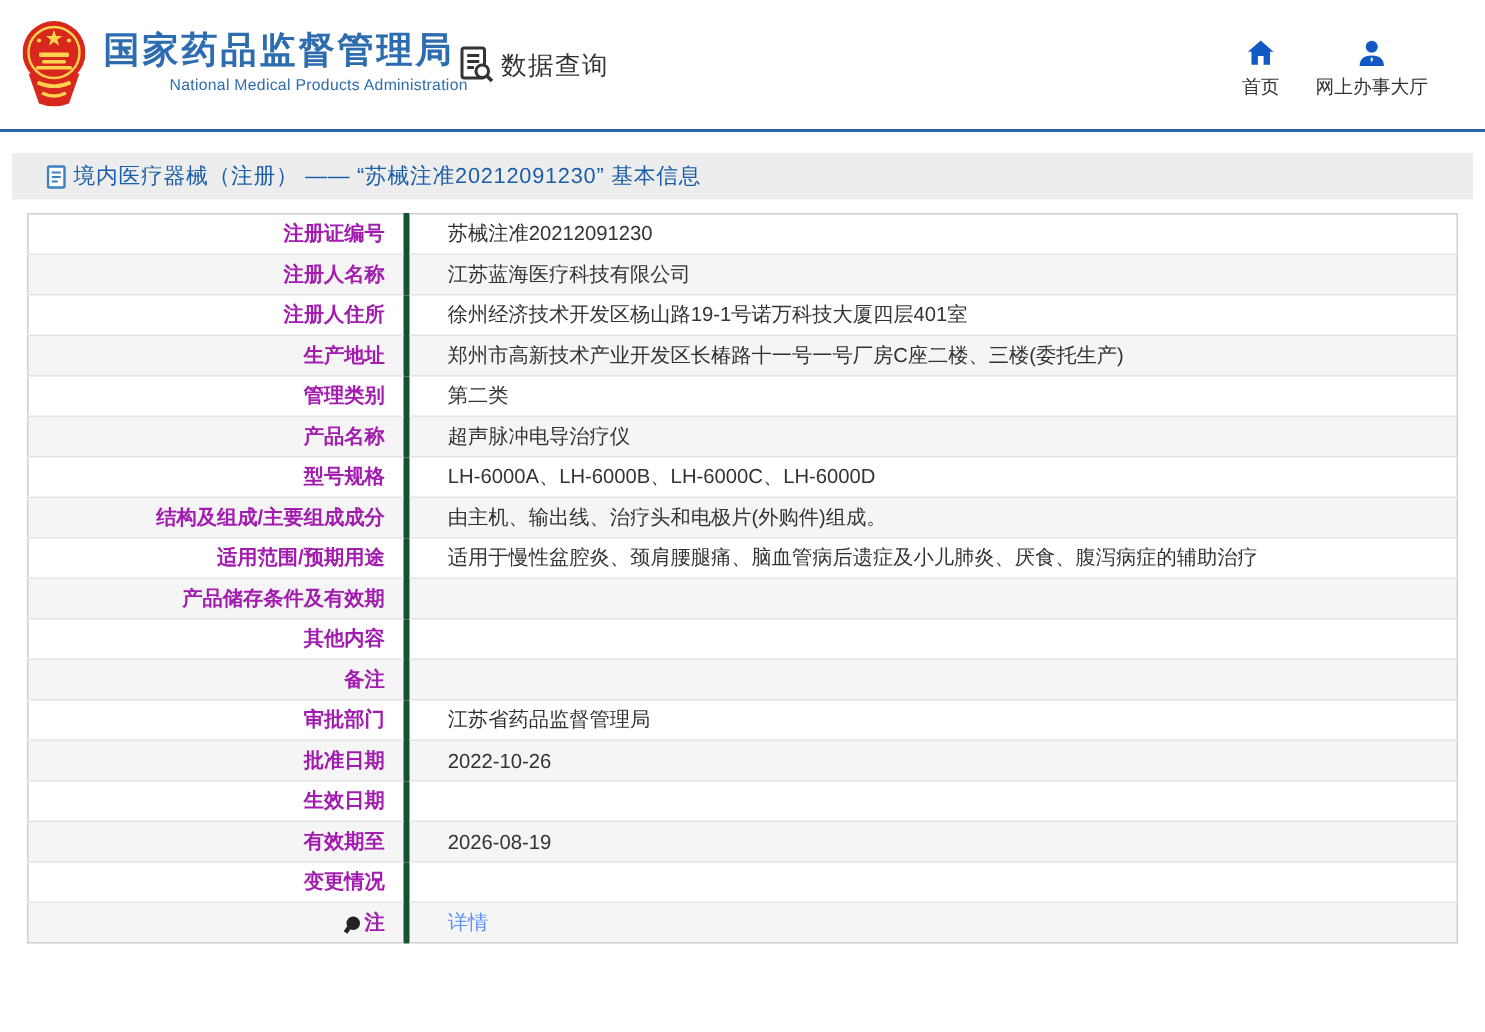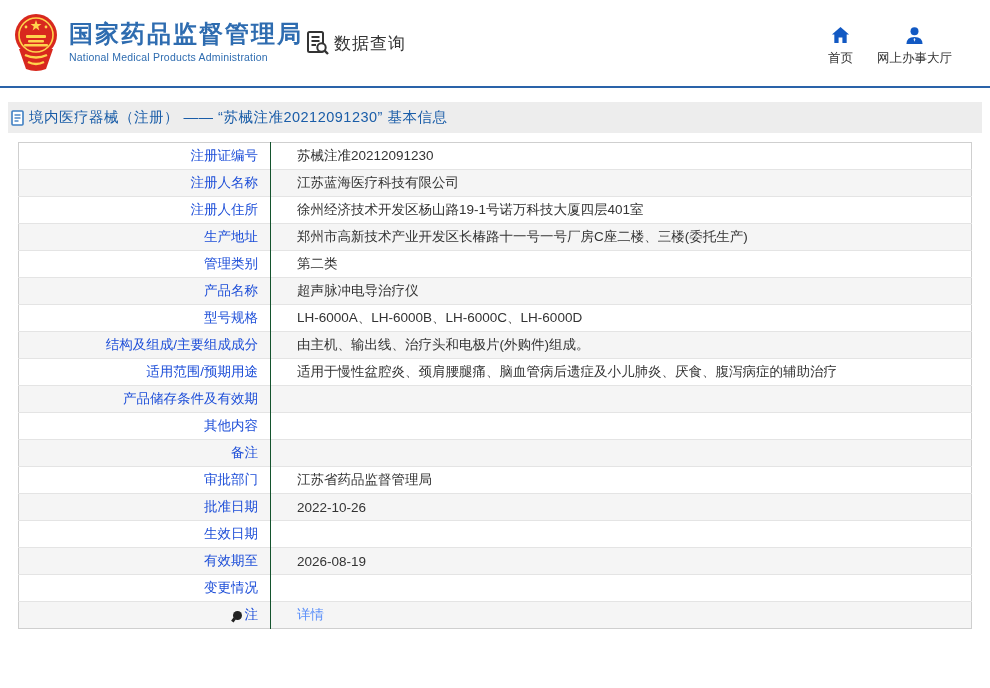--- a/index.html
+++ b/index.html
@@ -23,21 +23,21 @@
     position: absolute; left: 15px; top: 13px;
     display: flex; align-items: center;
   }
   .emblem { width: 42px; height: 58px; }
   .org-names { margin-left: 12px; }
   .org-cn {
     color: #2e6cb0; font-size: 24px; font-weight: bold;
     letter-spacing: 2px; line-height: 1.1;
   }
   .org-en {
-    color: #2e6cb0; font-size: 10.5px; margin-top: 4px; letter-spacing: 0.2px;
+    color: #2e6cb0; font-size: 10.5px; margin-top: 4px; letter-spacing: 0.2px; margin-left: 44px;
   }
   .dq-group {
     position: absolute; left: 306px; top: 30px;
     display: flex; align-items: center;
   }
   .dq-icon { width: 24px; height: 26px; margin-right: 4px; }
   .dq-label { font-size: 17px; color: #333; letter-spacing: 1px; }
 
   .top-nav {
     position: absolute; right: 38px; top: 26px;
@@ -49,21 +49,21 @@
   }
   .nav-item svg { width: 19px; height: 19px; }
   .nav-label { font-size: 12.5px; color: #333; margin-top: 5px; white-space: nowrap; }
 
   
   .title-bar {
     margin: 14px 8px 0 8px;
     height: 31px;
     background: #ededed;
     display: flex; align-items: center;
-    padding-left: 3px;
+    padding-left: 23px;
   }
   .doc-icon { width: 13px; height: 16px; margin-right: 5px; flex: 0 0 auto; }
   .page-title {
     color: #1a5da8; font-size: 14.5px; letter-spacing: 0.5px;
   }
 
   
   .info-table {
     margin: 9px 0 0 18px;
     width: 954px;
@@ -73,23 +73,23 @@
     table-layout: fixed;
   }
   .info-table tr { height: 27px; }
   .info-table tr:nth-child(even) { background: #f5f5f5; }
   .info-table tr:nth-child(odd)  { background: #ffffff; }
   .info-table tr + tr { border-top: 1px solid #e4e4e4; }
   .info-table th {
     width: 252px;
     text-align: right;
     padding-right: 12px;
-    font-weight: normal;
-    color: #1d4ed8;
-    border-right: 1px solid #14532d;
+    font-weight: bold;
+    color: #a21caf;
+    border-right: 4px solid #14532d;
     white-space: nowrap;
   }
   .info-table td {
     padding-left: 26px;
     color: #333;
     text-align: left;
   }
   .info-table a {
     color: #5b8ff9; text-decoration: none;
   }

